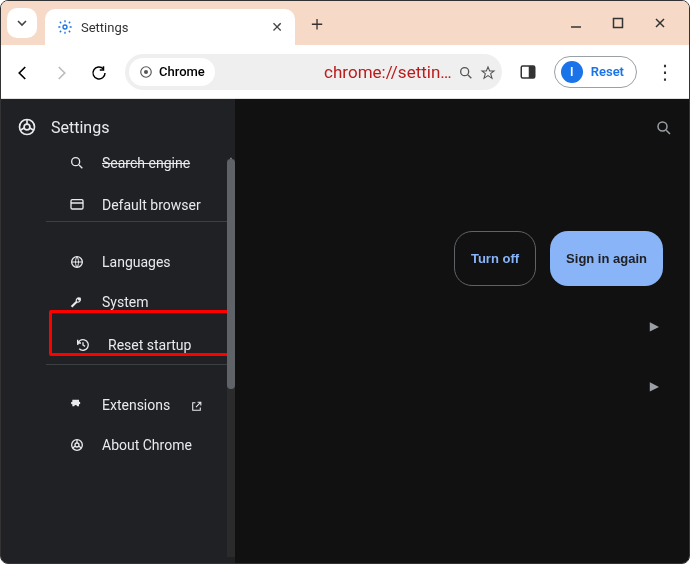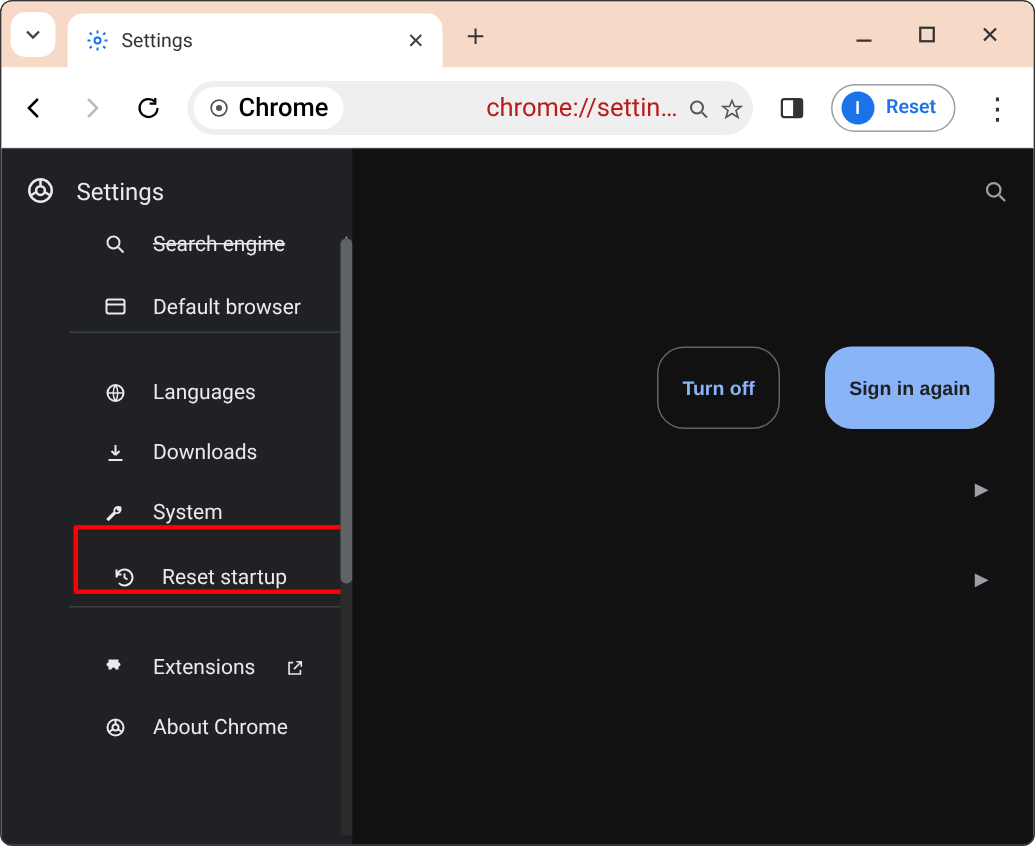--- a/index.html
+++ b/index.html
@@ -63,21 +63,21 @@
     display: flex; align-items: center;
     padding: 0 6px 0 4px;
     gap: 6px;
   }
   .omnibox .pill {
     background: #fff;
     border-radius: 16px;
     height: 28px;
     display: flex; align-items: center;
     padding: 0 10px; gap: 6px;
-    font-size: 17px; font-weight: 500;
+    font-size: 13px; font-weight: 500;
   }
   .omnibox .url { font-size: 17px; color: #b91c1c; flex:1; white-space:nowrap; overflow:hidden;text-align:right; }
   .omnibox .icon { color:#555; }
   .side-icon { width:24px; text-align:center; color:#333; }
   .paused-pill {
     display:flex; align-items:center; gap:8px;
     border:1px solid #9aa0a6; border-radius: 18px;
     padding: 4px 12px 4px 6px;
     color:#1a73e8; font-weight:600; font-size:13px;
   }
@@ -145,21 +145,21 @@
   }
   .ext-launch { margin-left:4px; }
   
   .main {
     flex:1;
     background:#111;
     padding-top:56px;
     position:relative;
   }
   .action-row {
-    display:flex; gap:30px; justify-content:flex-end;
+    display:flex; gap:14px; justify-content:flex-end;
     padding: 26px 26px 0 0;
     margin-top:50px;
   }
   .btn-outline {
     border:1px solid #5f6368;
     color:#8ab4f8;
     background:transparent;
     border-radius:18px;
     padding:8px 16px;
     font-size:13px; font-weight:600;
@@ -302,28 +302,20 @@
           <svg width="16" height="16" viewBox="0 0 24 24">
             <circle cx="12" cy="12" r="8" fill="none" stroke="#e8eaed" stroke-width="2"></circle>
             <path d="M4 12h16M12 4c3 4 3 12 0 16M12 4c-3 4-3 12 0 16" fill="none" stroke="#e8eaed" stroke-width="1.5"></path>
           </svg>
         </span>
       <span>Languages</span>
     </div>
     <div class="side-item">
       <span class="ico">
           <svg width="16" height="16" viewBox="0 0 24 24">
-            <path d="M12 4v10m0 0l-4-4m4 4l4-4M5 19h14" fill="none" stroke="#e8eaed" stroke-width="2"></path>
-          </svg>
-        </span>
-      <span>Downloads</span>
-    </div>
-    <div class="side-item">
-      <span class="ico">
-          <svg width="16" height="16" viewBox="0 0 24 24">
             <path d="M17 7a4 4 0 0 1-5 5L5 19l-1-1 7-7a4 4 0 0 1 5-5l-2 2 1 1 2-2z" fill="none" stroke="#e8eaed" stroke-width="1.8"></path>
           </svg>
         </span>
       <span>System</span>
     </div>
 
     <div class="highlight-box">
       <div class="side-item">
         <span class="ico">
             <svg width="16" height="16" viewBox="0 0 24 24">

